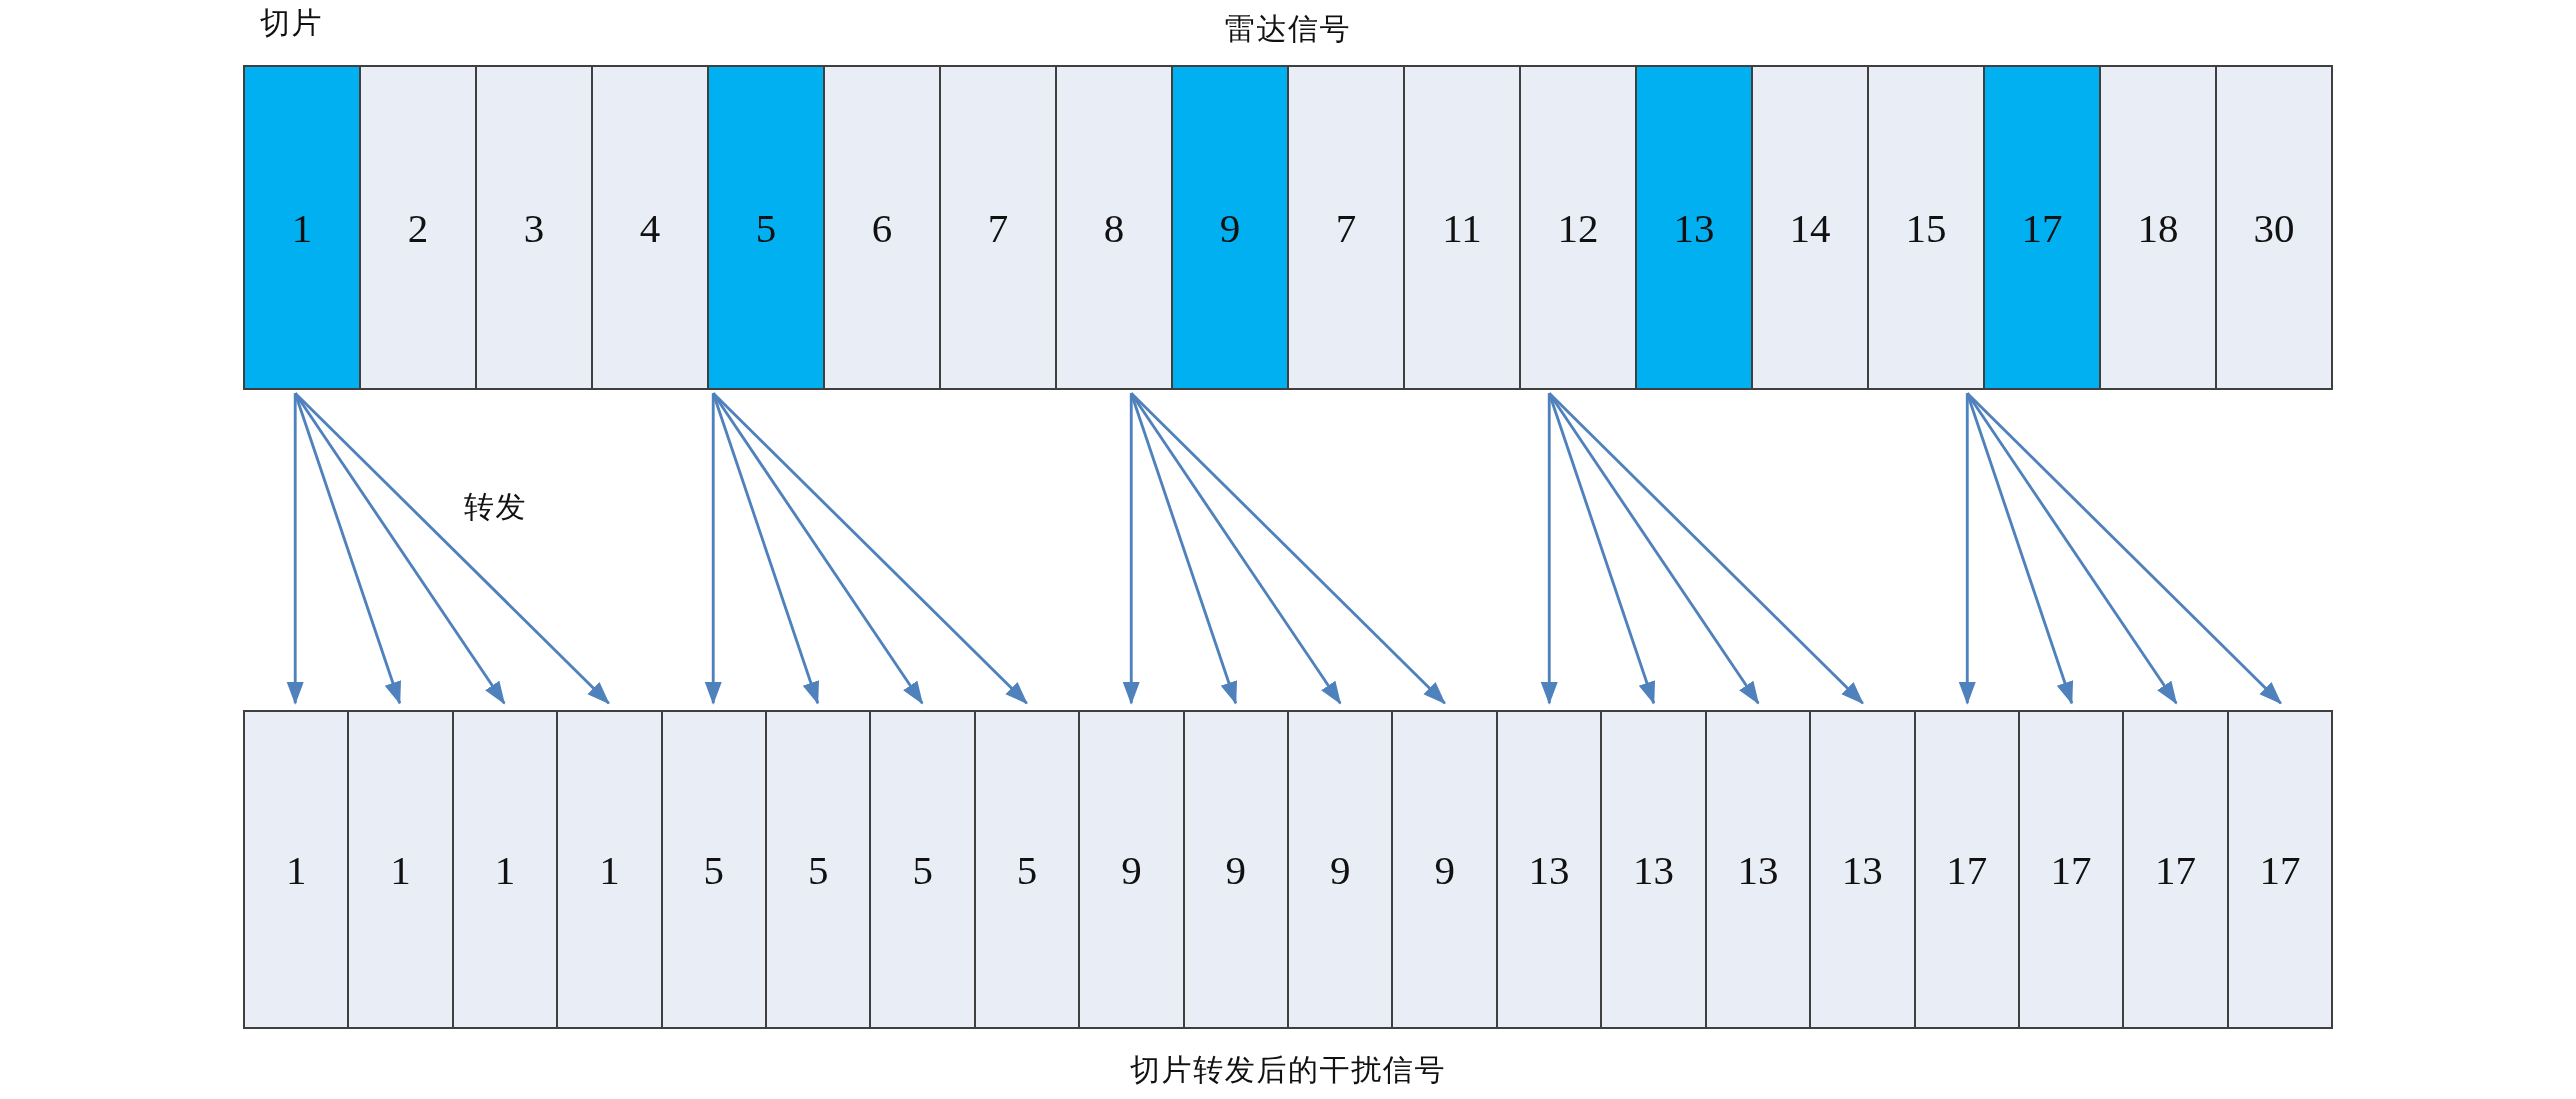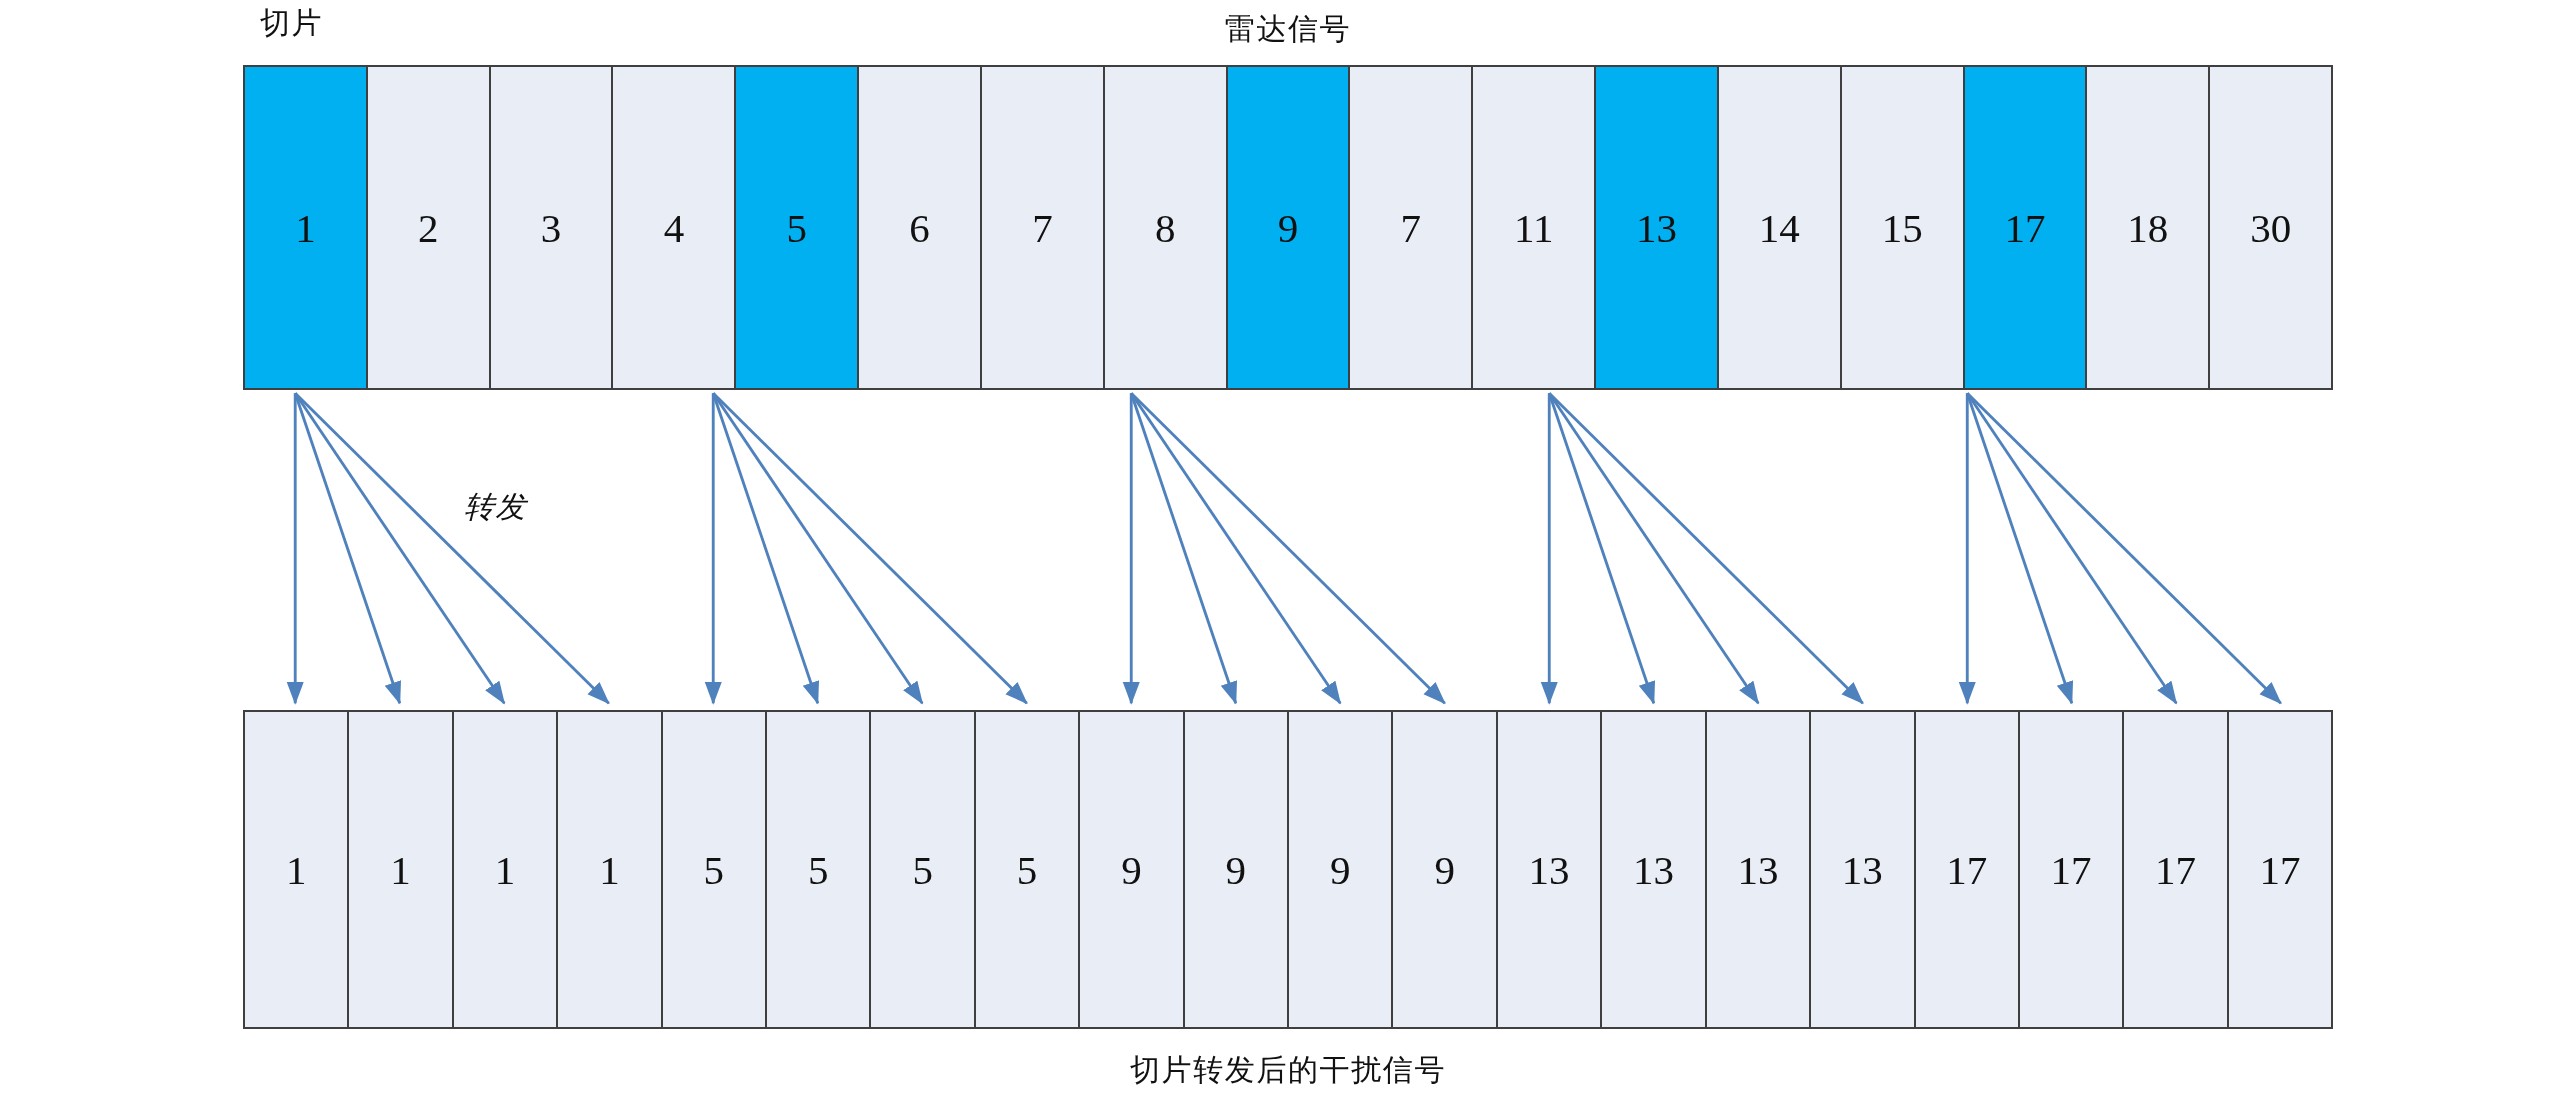--- a/index.html
+++ b/index.html
@@ -13,21 +13,21 @@
     color: var(--text, #111111);
   }
   .label {
     position: absolute;
     font-size: 30px;
     letter-spacing: 1.6px;
     white-space: nowrap;
   }
   .slice-label   { left: 260px; top: 3.3px; }
   .radar-label   { left: 243px; width: 2090px; top: 9px; text-align: center; }
-  .forward-label { left: 464px; top: 487px; font-style: italic; }
+  .forward-label { left: 464px; top: 487px; }
   .bottom-caption{ left: 243px; width: 2090px; top: 1050px; text-align: center; }
 
   .row {
     position: absolute;
     left: 243px; width: 2090px;
     display: flex;
   }
   .top-row    { top: 65px;  height: 325px; }
   .bottom-row { top: 710px; height: 319px; }
 
@@ -64,20 +64,21 @@
   <div class="cell">2</div>
   <div class="cell">3</div>
   <div class="cell">4</div>
   <div class="cell hl">5</div>
   <div class="cell">6</div>
   <div class="cell">7</div>
   <div class="cell">8</div>
   <div class="cell hl">9</div>
   <div class="cell">7</div>
   <div class="cell">11</div>
+  <div class="cell">12</div>
   <div class="cell hl">13</div>
   <div class="cell">14</div>
   <div class="cell">15</div>
   <div class="cell hl">17</div>
   <div class="cell">18</div>
   <div class="cell">30</div>
 </div>
 
 <svg class="arrows" viewBox="0 0 3150 1344">
   <defs>

